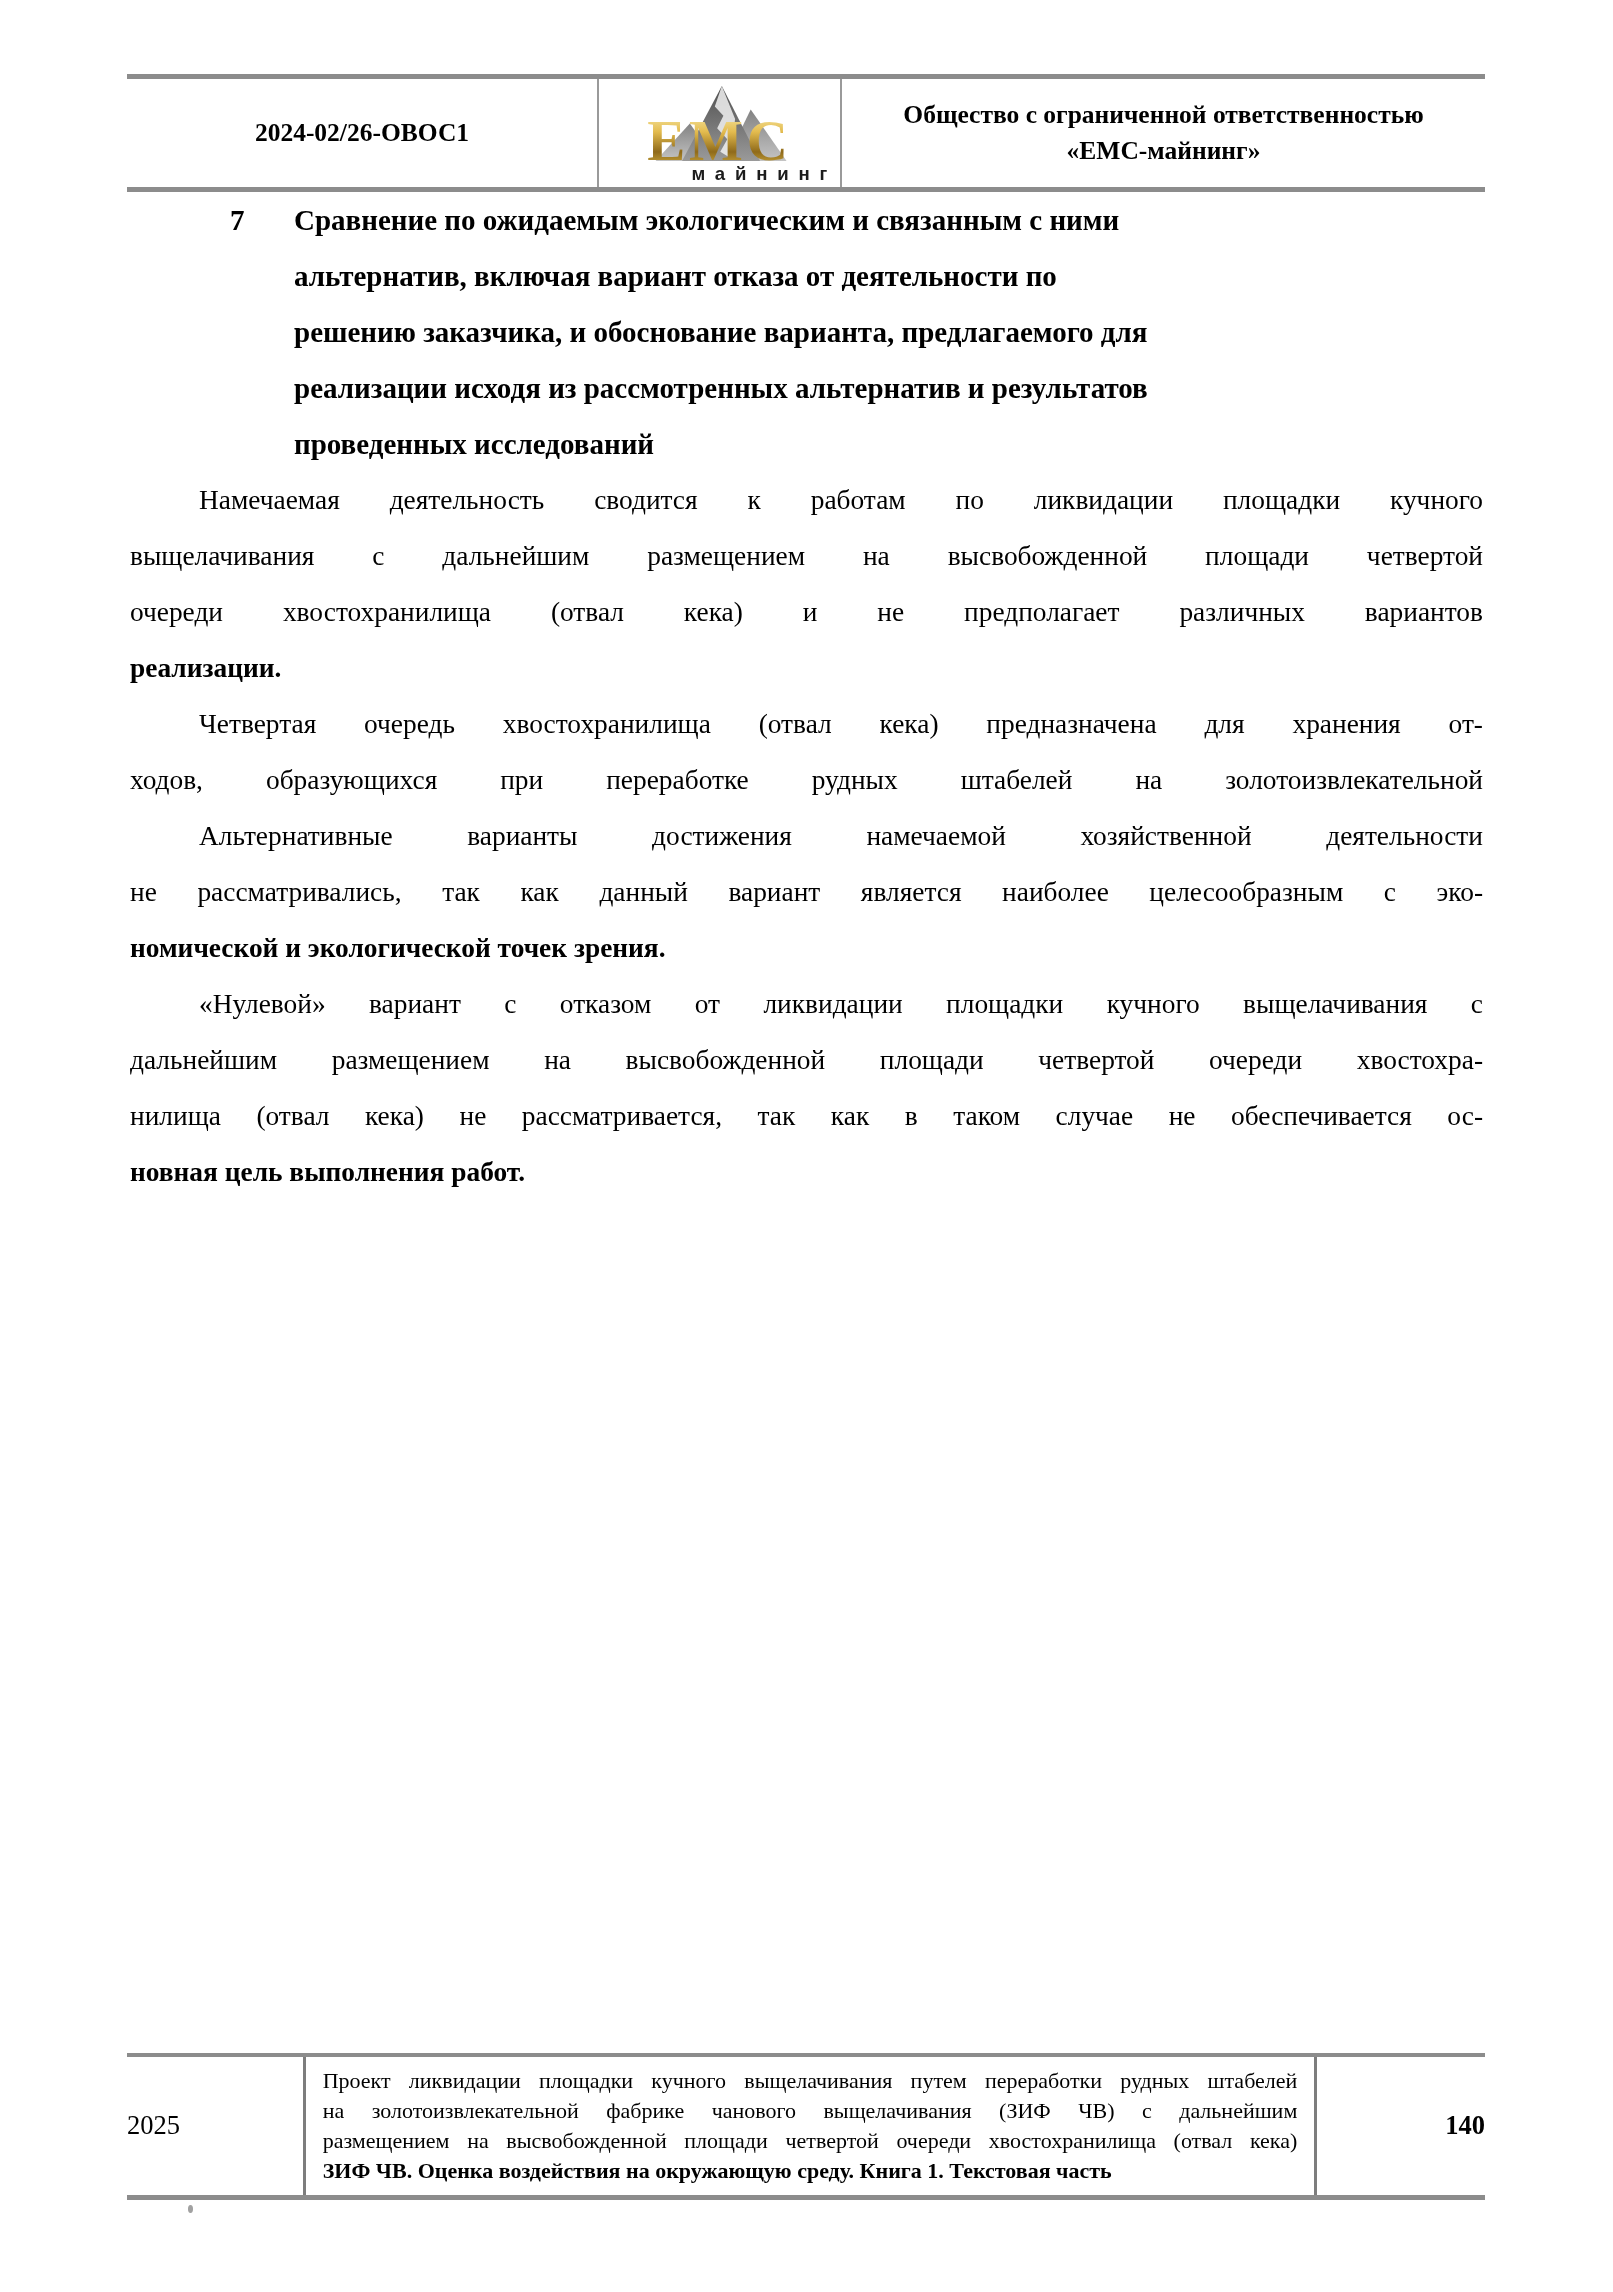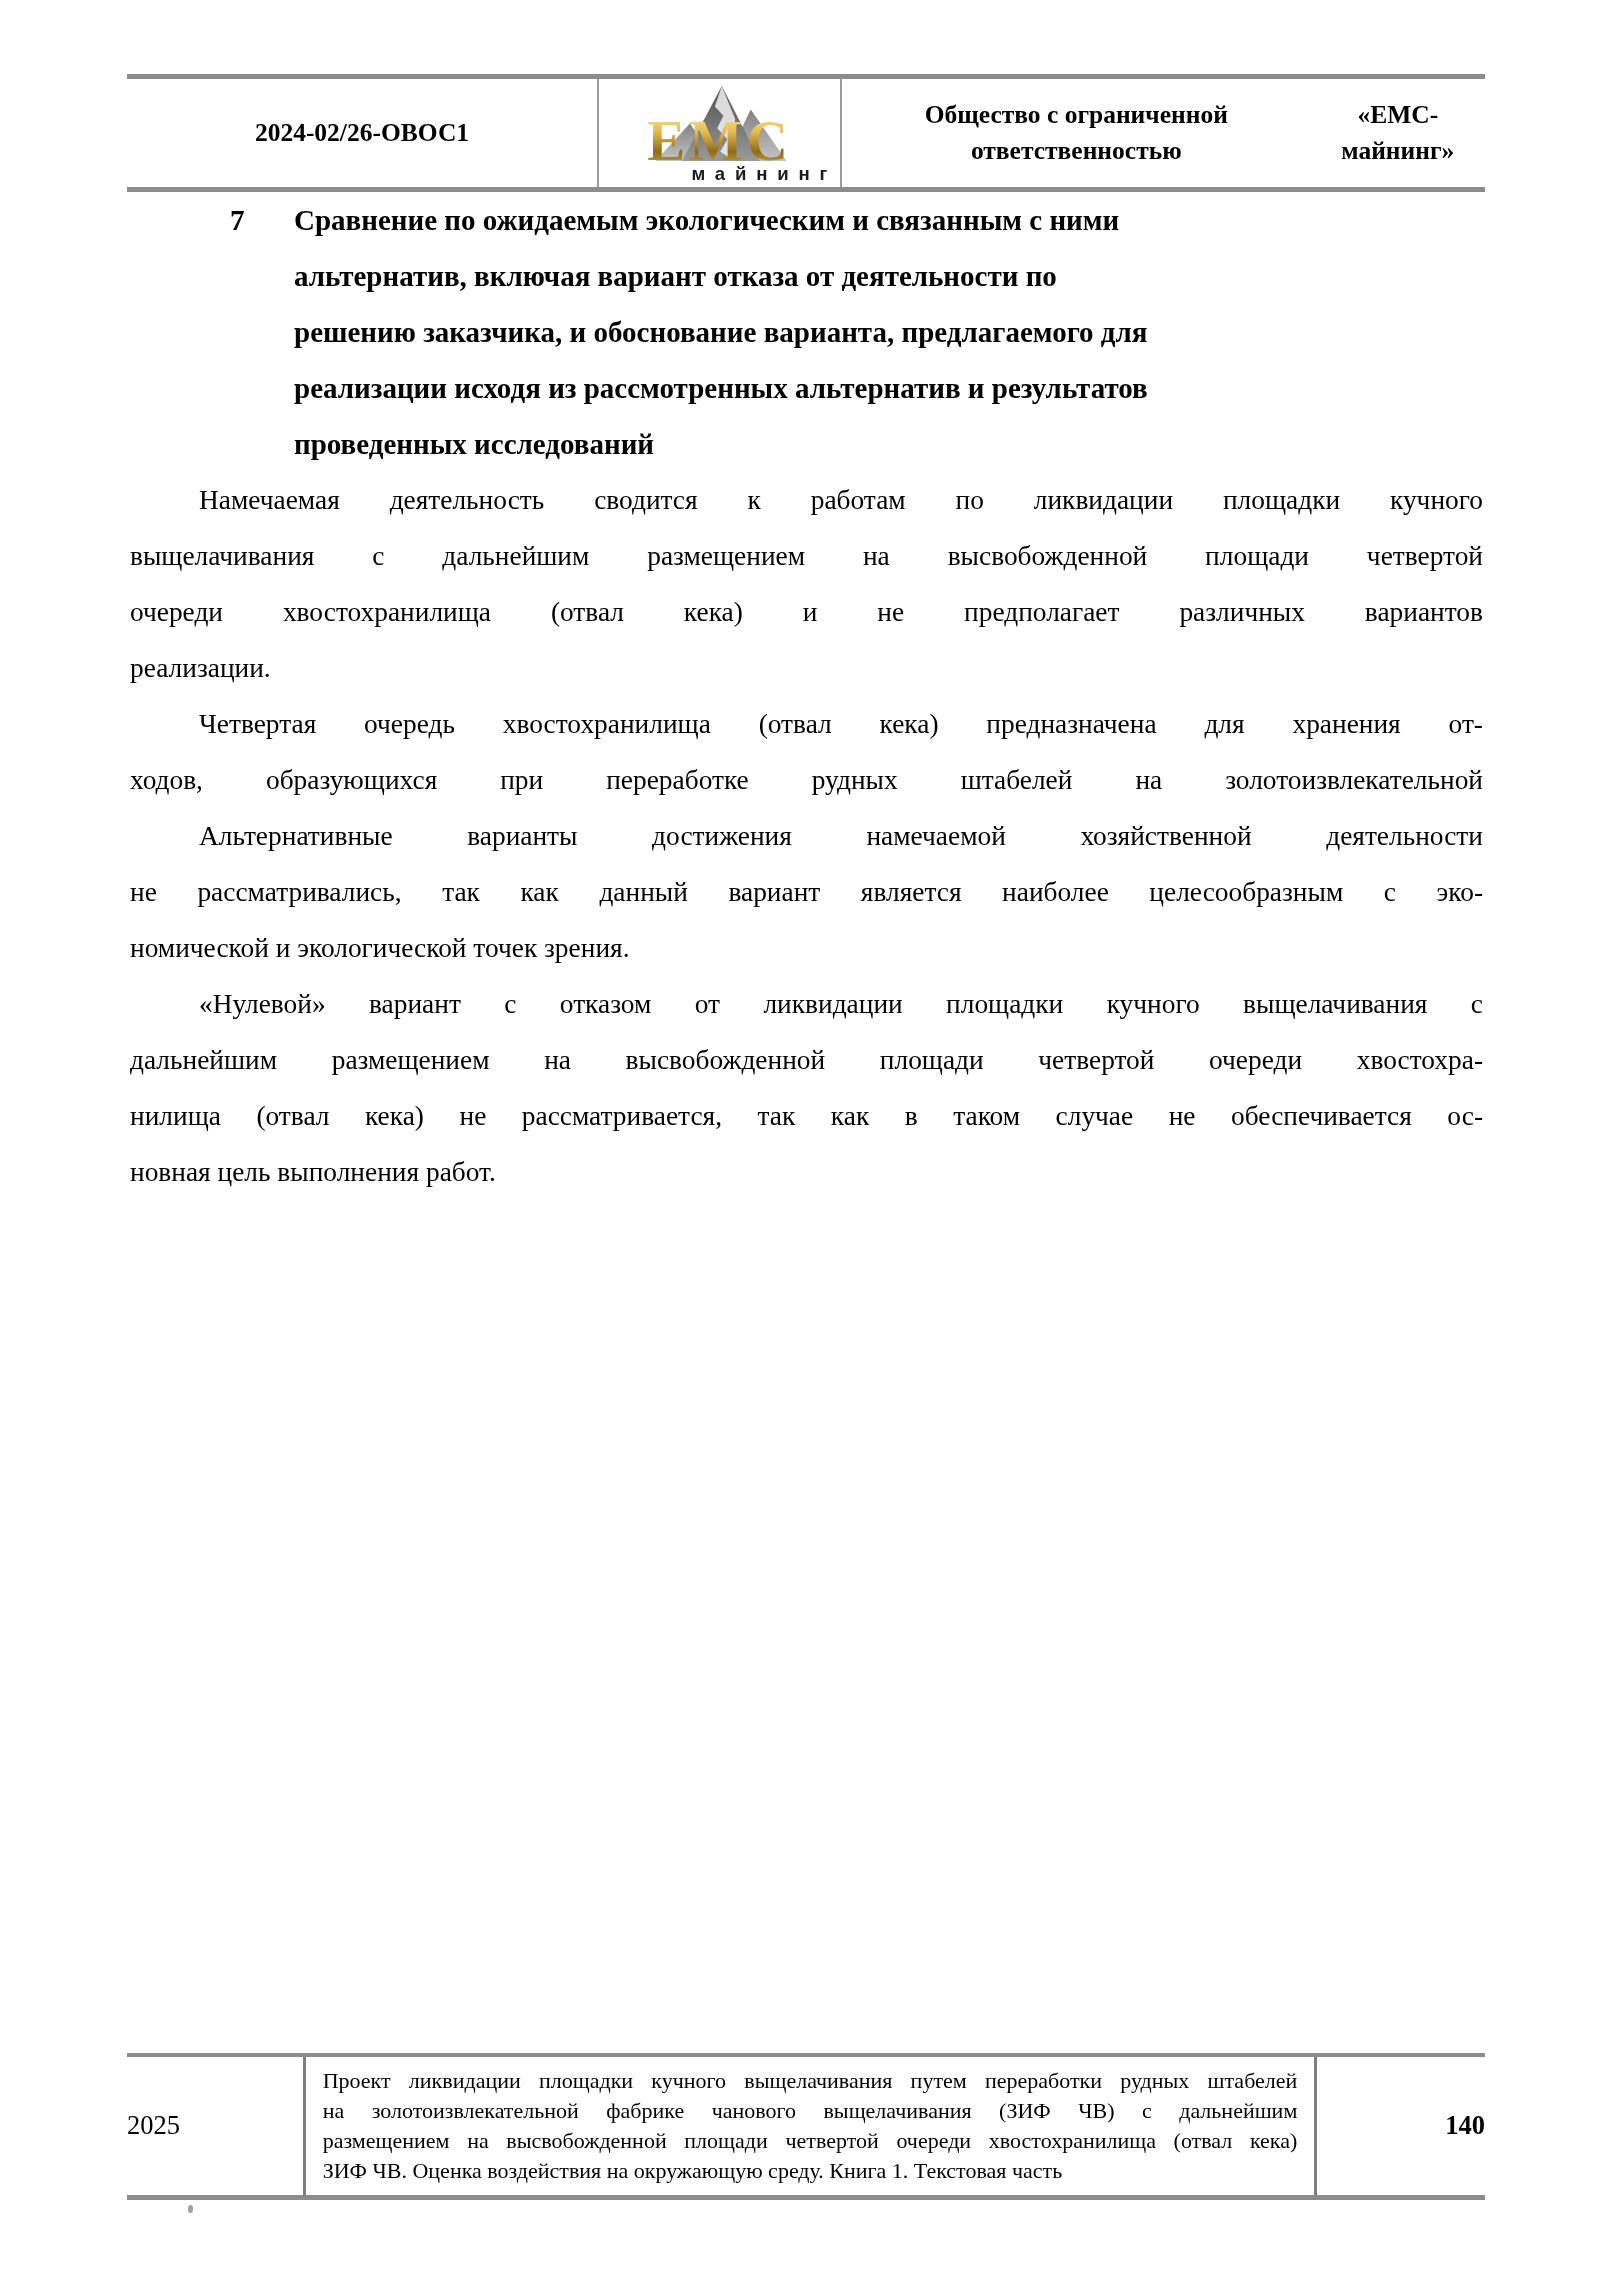--- a/index.html
+++ b/index.html
@@ -7,21 +7,21 @@
         font-family:"Liberation Serif",serif;color:#000;overflow:hidden;}
 
   
   .doc-header{position:absolute;left:127px;top:74px;width:1358px;height:118px;
               box-sizing:border-box;border-top:5.9px solid #8c8c8c;border-bottom:5.9px solid #8c8c8c;
               display:flex;align-items:stretch;}
   .hcell{display:flex;align-items:center;justify-content:center;}
   .hcell-code{width:470px;font-weight:bold;font-size:25.5px;font-family:Liberation Serif, serif;}
   .hcell-logo{width:245px;box-sizing:border-box;
               border-left:2.9px solid #9a9a9a;border-right:2.9px solid #9a9a9a;}
-  .hcell-company{flex:1;flex-direction:row;font-weight:bold;font-size:25.5px;
+  .hcell-company{flex:1;flex-direction:column;font-weight:bold;font-size:25.5px;
                  line-height:36px;text-align:center;}
 
   
   .logo{position:relative;width:235px;height:104px;}
   .logo svg{position:absolute;left:31px;top:2px;width:173px;height:78px;}
   .logo-emc{position:absolute;left:0;right:0;bottom:15.7px;text-align:center;
             font-weight:bold;font-size:57px;line-height:57px;letter-spacing:3.9px;
             background:linear-gradient(180deg,#f7e8a8 0%,#e3bb4e 35%,#8f6a1a 70%,#d9b545 100%);
             -webkit-background-clip:text;background-clip:text;color:transparent;}
   .logo-sub{position:absolute;left:0;right:0;bottom:0;text-align:right;
@@ -31,21 +31,21 @@
   
   .content{position:absolute;left:130px;top:192px;width:1353px;}
   .sec-heading{position:relative;margin:0;padding-left:164px;
                font-size:29px;line-height:56px;font-weight:bold;}
   .sec-num{position:absolute;left:100px;top:0;}
   .hl{white-space:nowrap;}
 
   .para{margin:0;font-size:27.4px;line-height:56px;}
   .j{text-align:justify;text-align-last:justify;}
   .ind{padding-left:69px;}
-  .last{text-align:left;text-align-last:left;}
+  .last{text-align:left;text-align-last:left;font-weight:bold;}
 
   
   .doc-footer{position:absolute;left:127px;top:2053px;width:1358px;box-sizing:border-box;
               border-top:4.9px solid #8c8c8c;border-bottom:5.9px solid #8c8c8c;
               display:flex;align-items:stretch;}
   .fcell-year{width:176px;display:flex;align-items:center;justify-content:flex-start;
               font-weight:normal;font-size:26.5px;}
   .fcell-desc{width:1014px;box-sizing:border-box;
               border-left:3.9px solid #7d7d7d;border-right:3.9px solid #7d7d7d;
               padding:8.8px 16.7px;font-size:22px;line-height:30px;}

